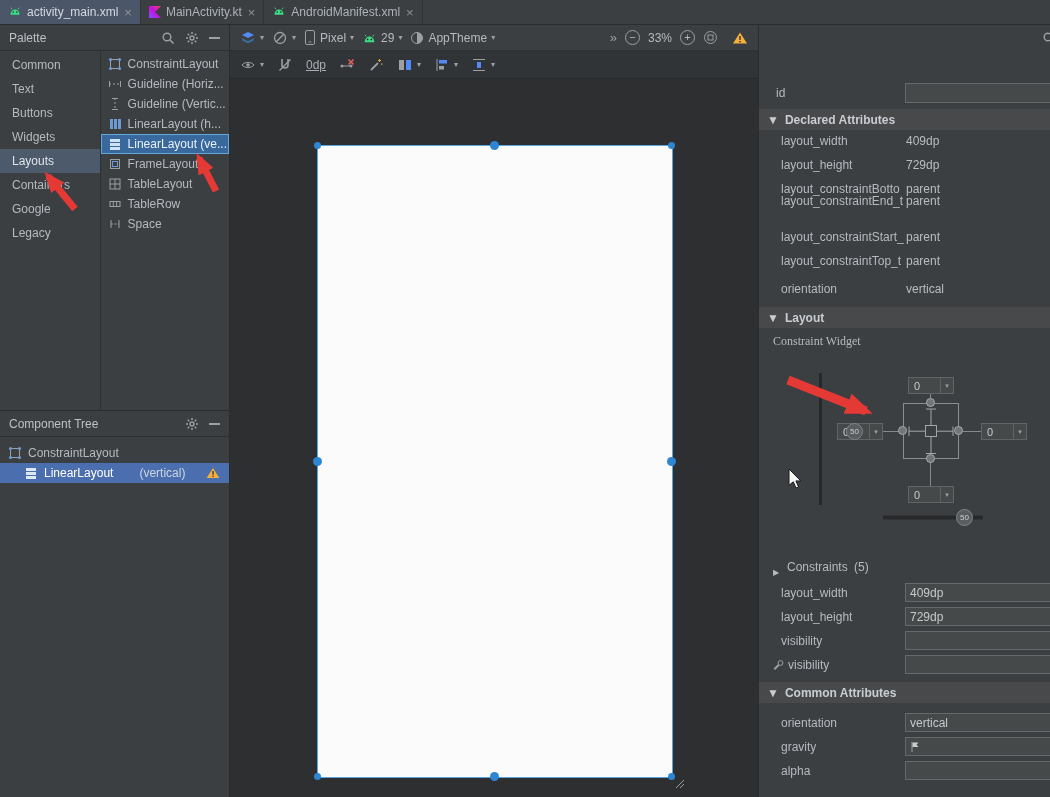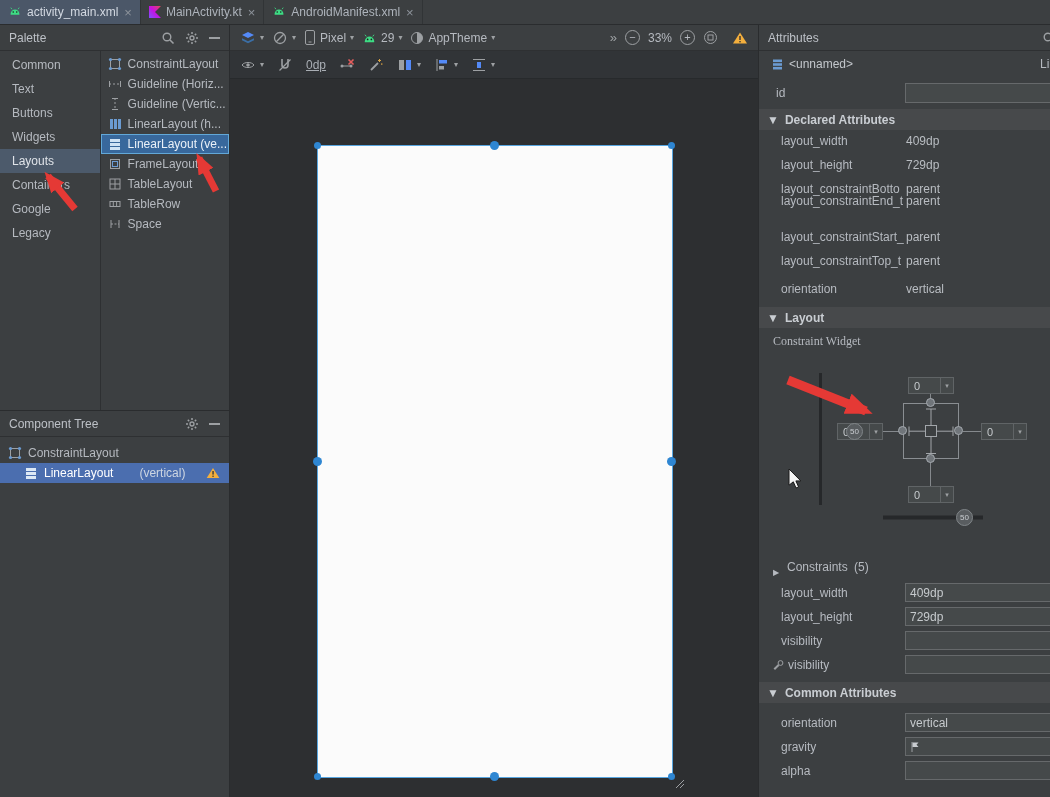--- a/index.html
+++ b/index.html
@@ -448,41 +448,27 @@
   <div class="handle h7" style="left:84px;top:722px;"></div>
   <div class="handle h9" style="left:260px;top:721px;"></div>
   <div class="handle h7" style="left:438px;top:722px;"></div>
   <svg width="12" height="12" style="position:absolute;left:444px;top:727px;">
       <line x1="2" y1="10" x2="10" y2="2" stroke="#9da0a3"></line>
       <line x1="6" y1="10" x2="10" y2="6" stroke="#9da0a3"></line>
     </svg>
 </div>
 
 <div class="attr">
-  <div class="panel-header">
-    <span class="title">Attributes</span>
-  </div>
   <span class="searchpos">
       <svg width="14" height="14" viewBox="0 0 14 14">
         <circle cx="6" cy="6" r="3.8" fill="none" stroke="#9da0a3" stroke-width="1.4"></circle>
         <line x1="9" y1="9" x2="12.5" y2="12.5" stroke="#9da0a3" stroke-width="1.6"></line>
       </svg>
     </span>
 
-  <div class="drow" style="top:29px;height:20px;line-height:20px;">
-    <span style="position:absolute;left:12px;top:4px;">
-        <svg width="13" height="13">
-          <rect x="2" y="1.5" width="9" height="2.6" fill="#6b9bd2"></rect>
-          <rect x="2" y="5.2" width="9" height="2.6" fill="#6b9bd2"></rect>
-          <rect x="2" y="8.9" width="9" height="2.6" fill="#6b9bd2"></rect>
-        </svg>
-      </span>
-    <span class="lab" style="left:30px;color:#c3c7cc;">&lt;unnamed&gt;</span>
-    <span class="lab dim" style="left:281px;">Li</span>
-  </div>
 
   <div class="drow" style="top:56px;">
     <span class="lab" style="left:17px;">id</span>
   </div>
   <div class="field" style="top:58px;height:20px;">
       <span></span>
     </div>
 
   <div class="sec" style="top:84px;">
     <span class="tri">▼</span>

